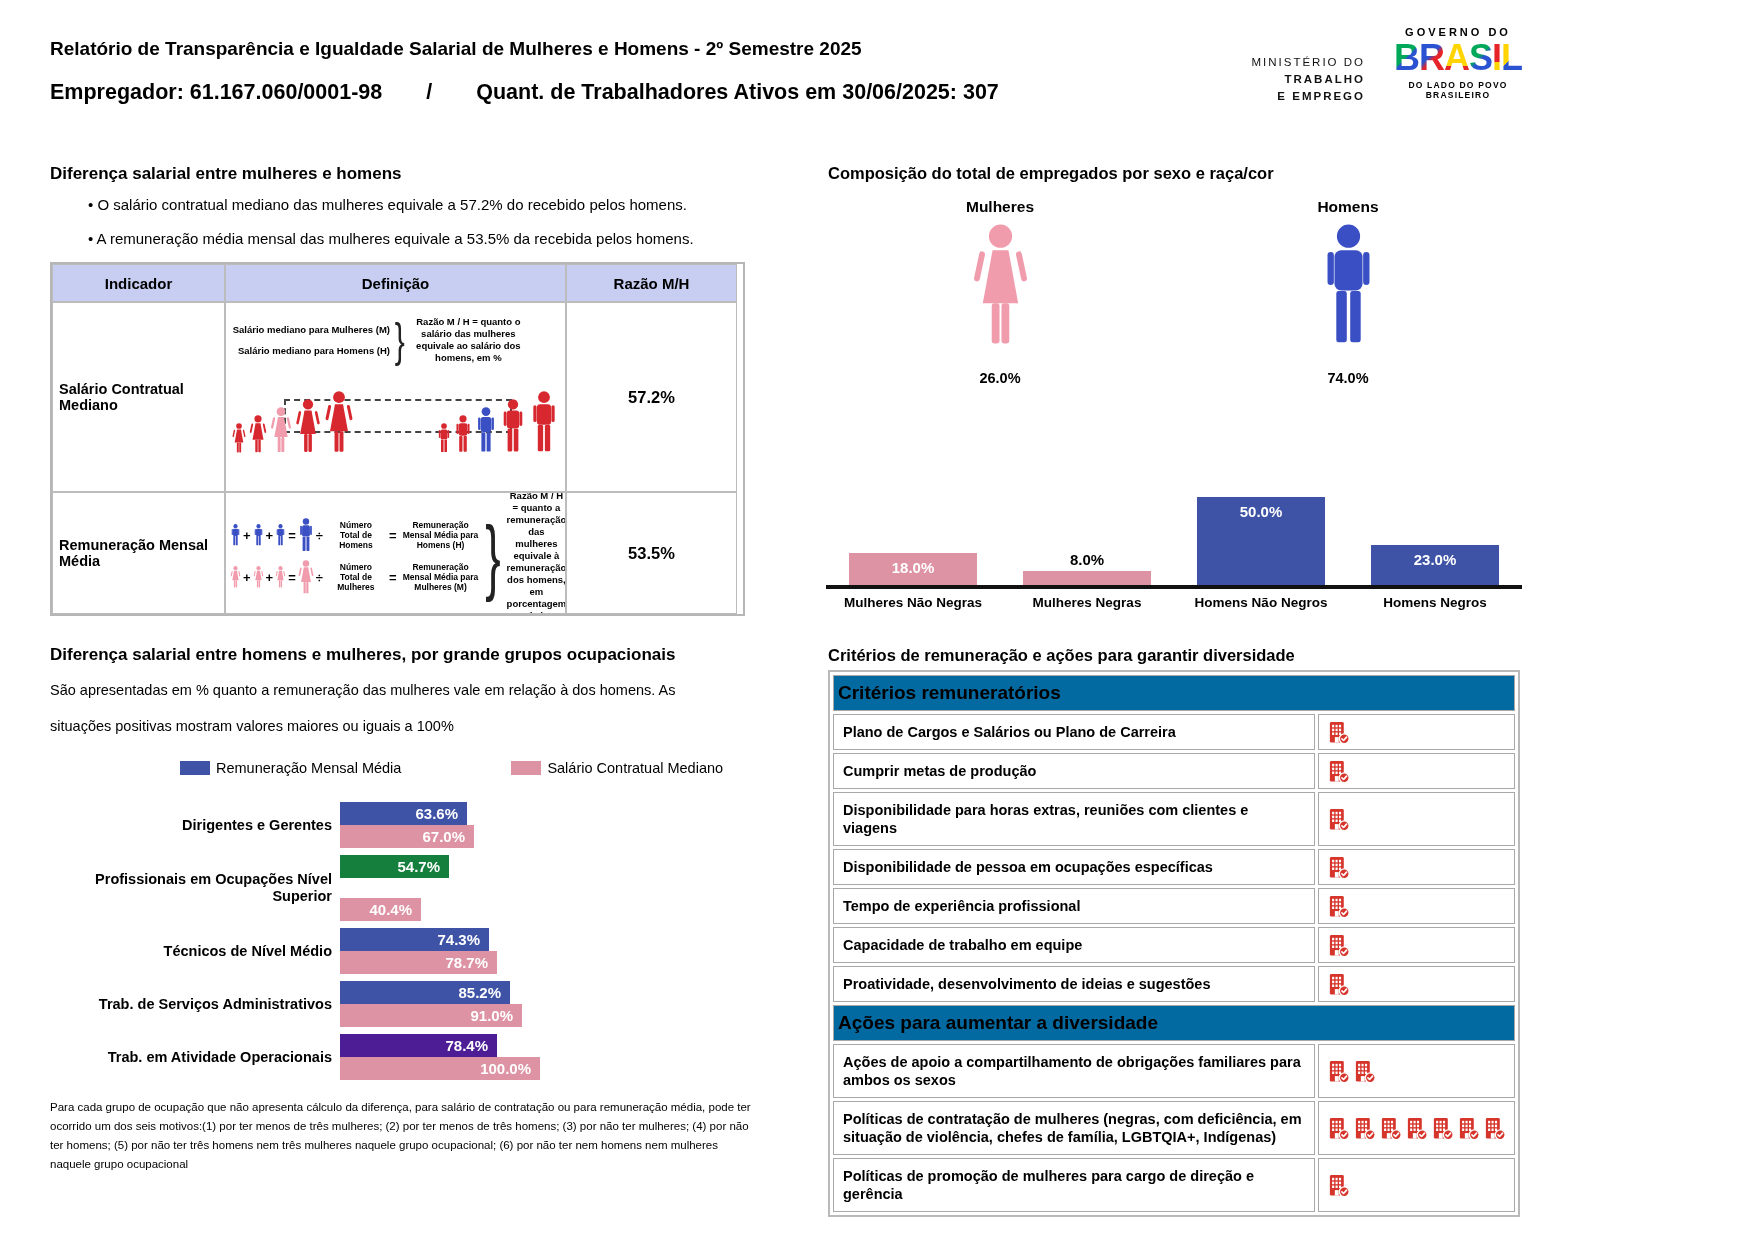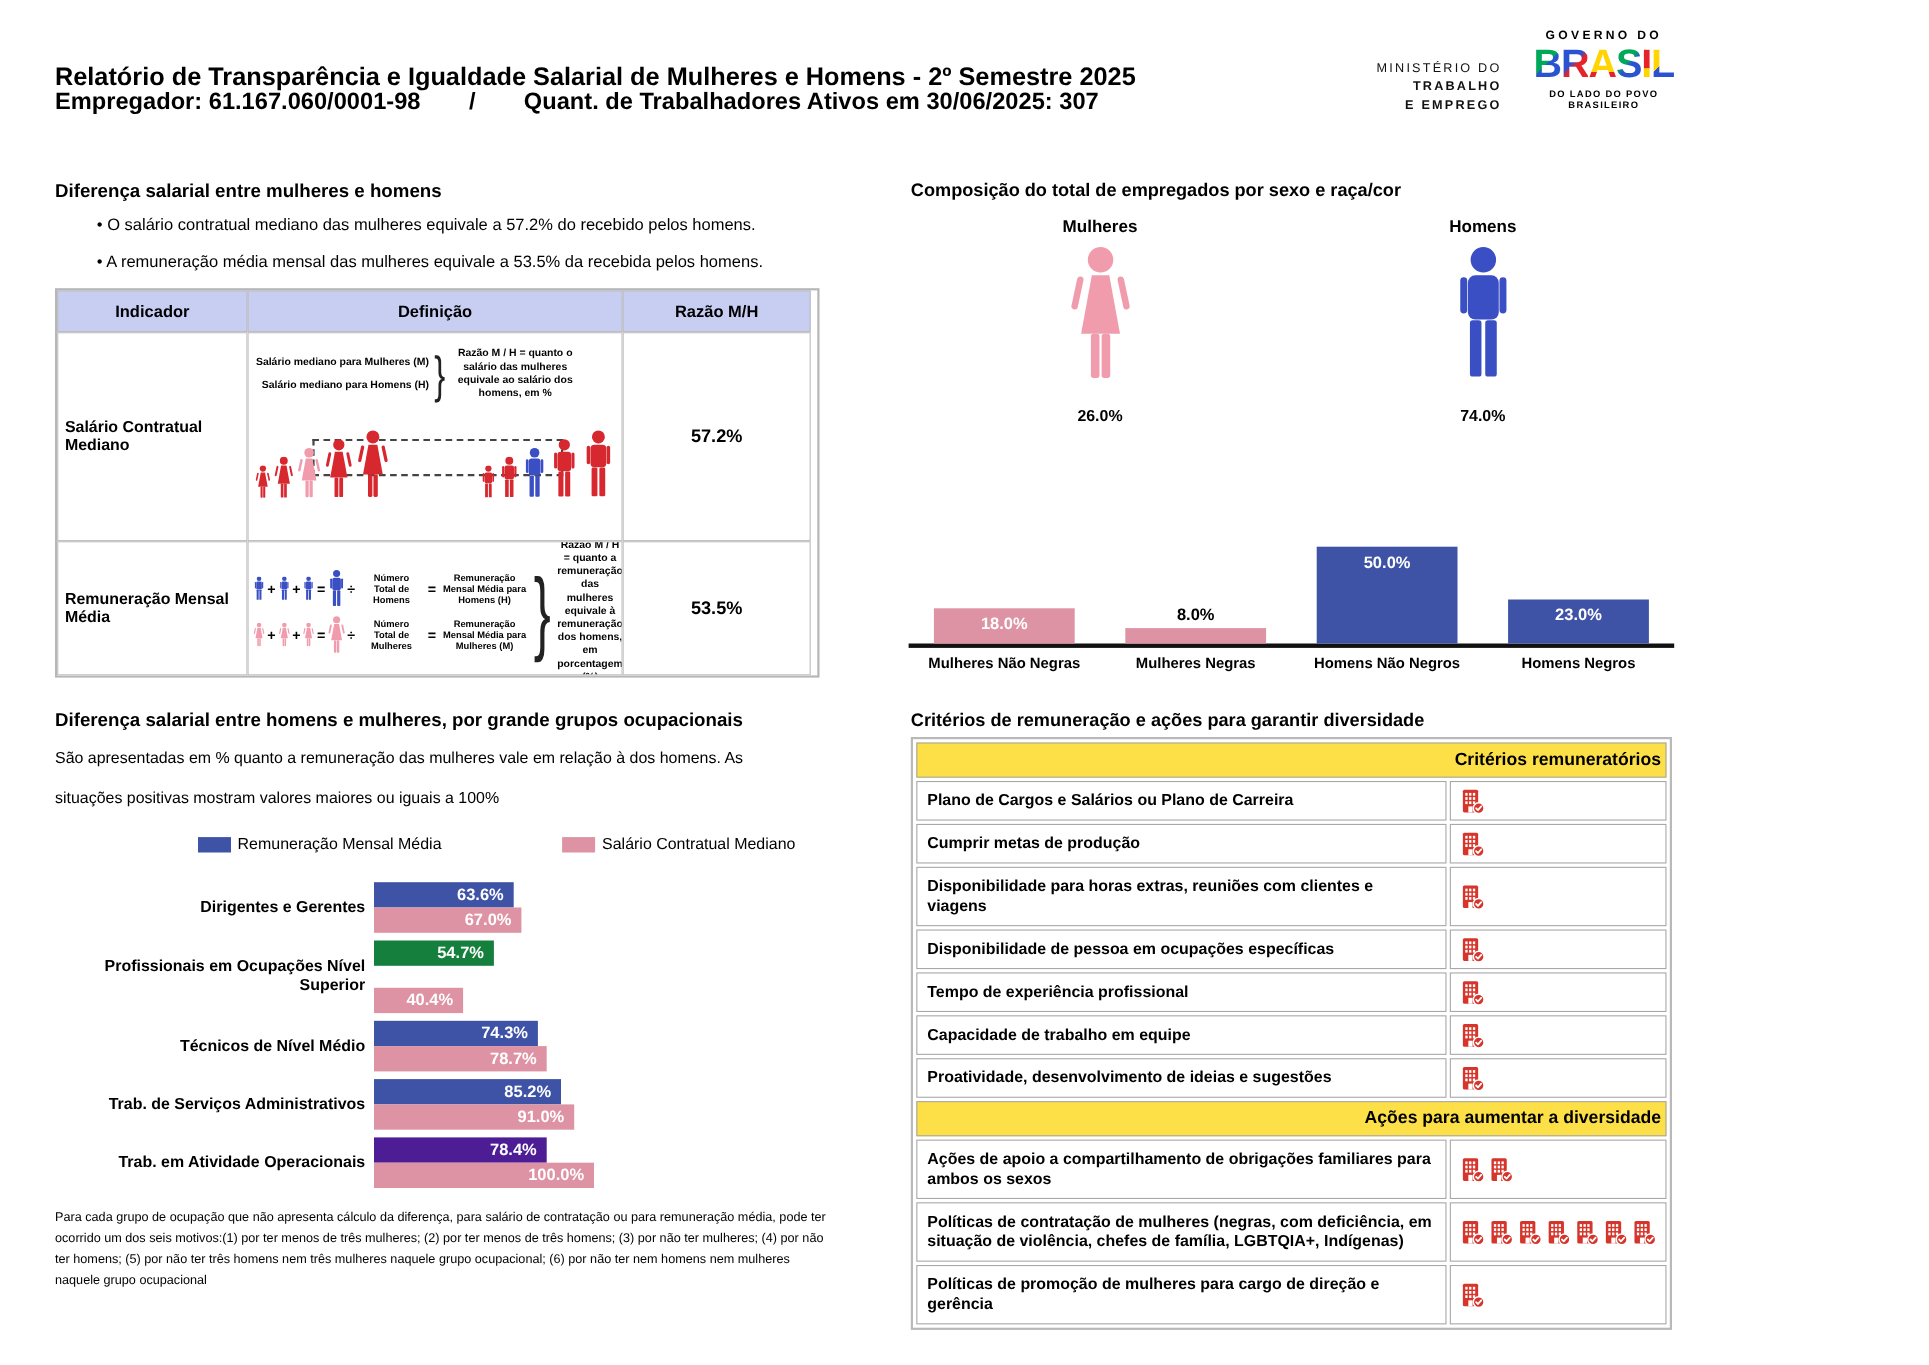--- a/index.html
+++ b/index.html
@@ -1,20 +1,20 @@
 <!DOCTYPE html>
 <html><head>
 <meta charset="utf-8">
 <style>
   html,body{margin:0;padding:0;background:#ffffff;}
   .page{position:relative;width:1754px;height:1241px;background:#fff;overflow:hidden;
         font-family:"Liberation Sans",sans-serif;color:#000;}
 
   
-  .h-title{position:absolute;left:50px;top:56px;font-size:23px;font-weight:bold;}
+  .h-title{position:absolute;left:50px;top:38px;font-size:19px;font-weight:bold;}
   .h-sub{position:absolute;left:50px;top:80px;font-size:21.5px;font-weight:bold;}
   .h-sub .sep{margin:0 38px;}
   .ministry{position:absolute;left:1205px;top:54px;width:160px;text-align:right;
             font-size:11.5px;letter-spacing:2px;line-height:17px;color:#111;}
   .ministry .l1{font-weight:500;}
   .ministry .l2,.ministry .l3{font-weight:bold;}
   .gov{position:absolute;left:1378px;top:26px;width:160px;text-align:center;}
   .gov-top{font-size:11px;font-weight:bold;letter-spacing:3px;}
   .gov-word{font-size:36px;font-weight:900;letter-spacing:-1px;line-height:40px;}
   .gov-word span{background-clip:text;-webkit-background-clip:text;color:transparent;}
@@ -78,21 +78,21 @@
   .comp-above{color:#000;font-size:15px;font-weight:bold;margin-bottom:3px;}
   .comp-axis{height:4px;background:#111;width:100%;}
   .comp-cats{display:flex;}
   .comp-cat{width:174px;text-align:center;font-size:13.5px;font-weight:bold;padding-top:6px;}
 
   .crit-title{left:828px;top:646px;font-size:16.5px;}
   .crit-table{position:absolute;left:828px;top:670px;width:692px;}
   .crit-table table{width:100%;border:2px solid #b9b9b9;border-collapse:separate;
                     border-spacing:3px;background:#fff;}
   .crit-table td{border:1px solid #a8a8a8;}
-  .crit-table td.hdr{background:#fde047;text-align:right;font-size:16px;font-weight:bold;
+  .crit-table td.hdr{background:#0369a1;text-align:left;font-size:19px;font-weight:bold;
                      padding:6px 4px;}
   .crit-table td.txt{font-size:14.5px;font-weight:bold;padding:8px 9px;width:482px;line-height:18px;}
   .crit-table td.ico{padding:4px 8px;vertical-align:middle;}
   .ico-row{display:flex;gap:3px;align-items:center;}
 
   .footer{position:absolute;left:0;top:1178px;width:100%;text-align:center;
           font-size:22px;font-weight:bold;}
 </style>
 </head>
 <body>

